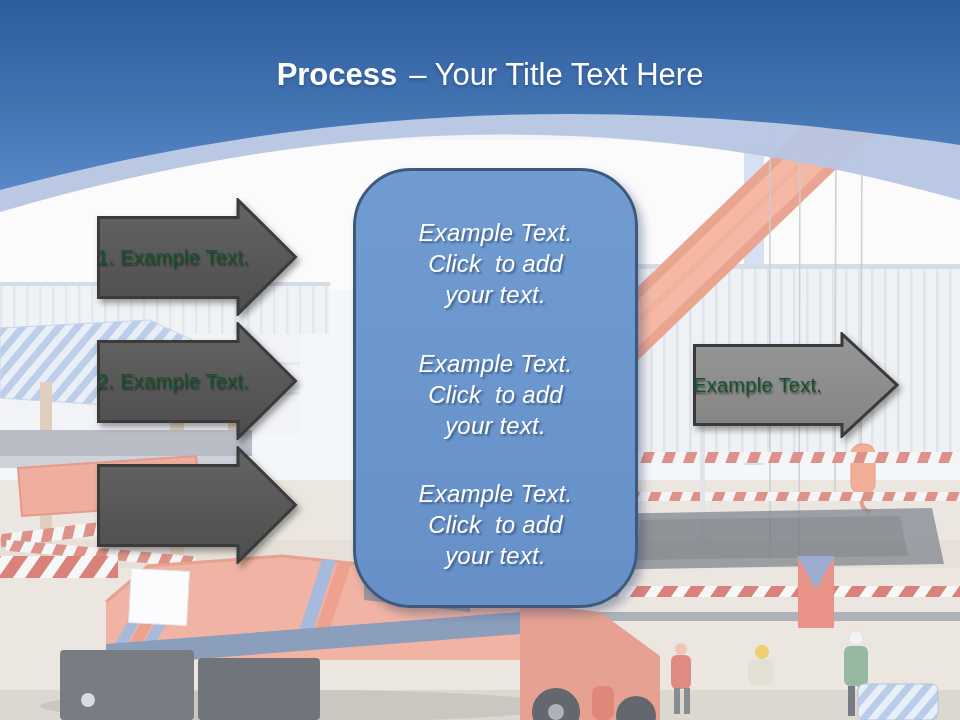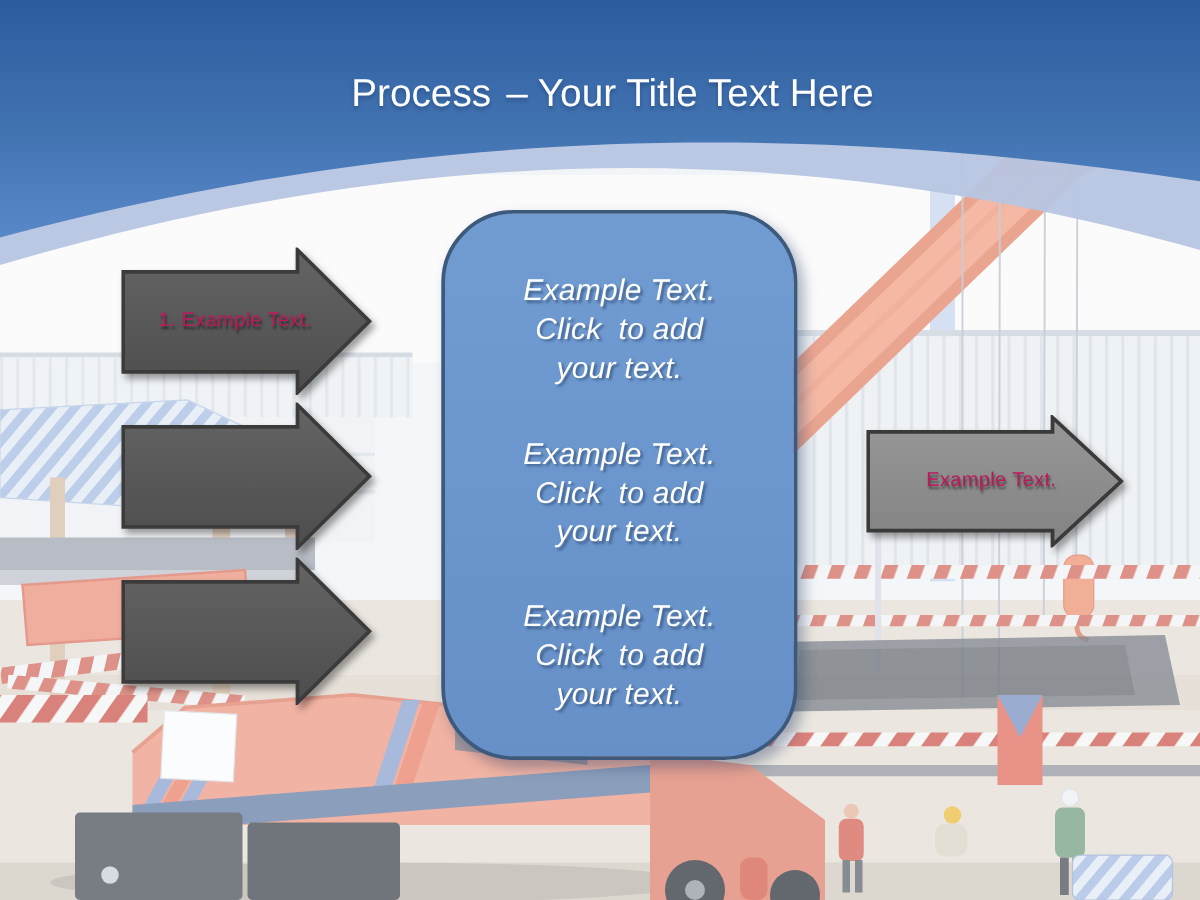--- a/index.html
+++ b/index.html
@@ -5,28 +5,28 @@
   html,body{margin:0;padding:0;background:#222;}
   .slide{position:relative;width:960px;height:720px;overflow:hidden;
          font-family:"Liberation Sans","DejaVu Sans",sans-serif;background:#f2f5f8;}
   .slide *{box-sizing:border-box;}
   svg.bg{position:absolute;left:0;top:0;width:960px;height:720px;display:block;}
 
   
   .title{position:absolute;left:0;right:0;top:52px;height:46px;line-height:46px;
          text-align:center;text-indent:20px;color:#fdfeff;font-size:31px;
          text-shadow:0 2px 3px rgba(20,40,80,.35);white-space:nowrap;}
-  .title-bold{font-weight:400;margin-top:21px;}
+  .title-bold{font-weight:700;margin-top:21px;}
   .title-rest{font-weight:400;margin-left:12px;}
 
   
   .arrow{position:absolute;filter:drop-shadow(3px 4px 3px rgba(0,0,0,.38));}
   .arrow svg{position:absolute;left:0;top:0;display:block;}
   .arrow-label{position:absolute;top:50%;transform:translateY(-50%);
-         color:#be185d;font-size:16px;letter-spacing:.3px;text-align:center;
+         color:#14532d;font-size:20px;letter-spacing:.3px;
          text-shadow:1px 2px 2px rgba(0,0,0,.55);white-space:nowrap;}
   .arrow-left{left:97px;width:201px;height:118px;}
   .arrow-left .arrow-label{left:0;width:182px;}
   .arrow-right{left:693px;top:332px;width:206px;height:106px;}
   .arrow-right .arrow-label{left:0;width:200px;}
 
   
   .panel{position:absolute;left:353px;top:168px;width:285px;height:440px;
          border:3px solid #3d5a7d;border-radius:58px;
          background:linear-gradient(180deg,#719cd2 0%,#6b97ce 45%,#6690c7 100%);
@@ -196,20 +196,21 @@
   <div class="arrow arrow-left" style="top:198px">
     <svg viewBox="0 0 201 118" width="201" height="118">
       <polygon points="1.5,19.5 141,19.5 141,2 198.5,59 141,116 141,99.5 1.5,99.5" fill="url(#gADark)" stroke="#3b3b3b" stroke-width="3"></polygon>
     </svg>
     <span class="arrow-label">1. Example Text.</span>
   </div>
   <div class="arrow arrow-left" style="top:322px">
     <svg viewBox="0 0 201 118" width="201" height="118">
       <polygon points="1.5,19.5 141,19.5 141,2 198.5,59 141,116 141,99.5 1.5,99.5" fill="url(#gADark)" stroke="#3b3b3b" stroke-width="3"></polygon>
     </svg>
+    <span class="arrow-label">2. Example Text.</span>
   </div>
   <div class="arrow arrow-left" style="top:446px">
     <svg viewBox="0 0 201 118" width="201" height="118">
       <polygon points="1.5,19.5 141,19.5 141,2 198.5,59 141,116 141,99.5 1.5,99.5" fill="url(#gADark)" stroke="#3b3b3b" stroke-width="3"></polygon>
     </svg>
   </div>
 
   <div class="panel">
     <p class="panel-block">Example Text.
 Click  to add

